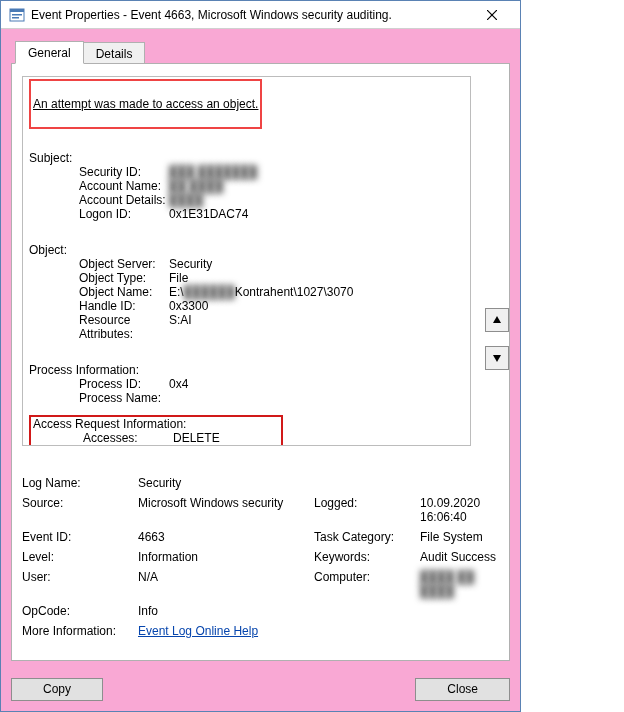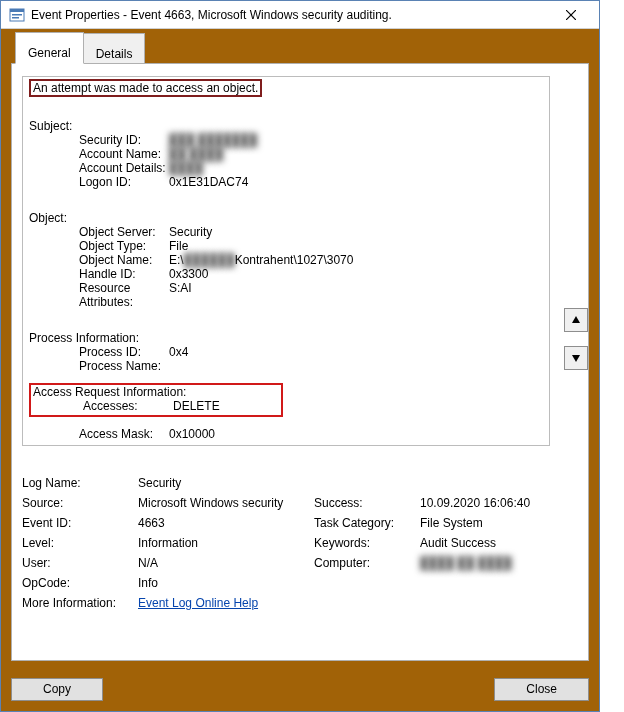--- a/index.html
+++ b/index.html
@@ -7,24 +7,24 @@
     margin: 0;
     font-family: "Segoe UI", Tahoma, sans-serif;
     font-size: 12px;
     background: #fff;
     color: #000;
     width: 624px;
     height: 712px;
     overflow: hidden;
   }
   .window {
-    width: 600px;
+    width: 521px;
     height: 712px;
     border: 1px solid #5a82b4;
-    background: #a16207;
+    background: #f9a8d4;
     display: flex;
     flex-direction: column;
   }
   .titlebar {
     height: 28px;
     background: #fff;
     border-bottom: 1px solid #d0d0d0;
     display: flex;
     align-items: center;
     padding: 0 8px;
@@ -45,21 +45,21 @@
     display:flex;
     flex-direction:column;
   }
   .tabs {
     display:flex;
     align-items:flex-end;
     height:24px;
     padding-left:4px;
   }
   .tab {
-    padding: 13px 12px 3px 12px;
+    padding: 4px 12px 3px 12px;
     border:1px solid #b0b0b0;
     border-bottom:none;
     background:#f0f0f0;
     margin-right:-1px;
     font-size:12px;
     cursor:pointer;
     position:relative;
     top:1px;
   }
   .tab.active {
@@ -79,23 +79,24 @@
   .descbox {
     border:1px solid #bcbcbc;
     background:#fff;
     height: 370px;
     overflow:auto;
     padding:2px 6px 6px 6px;
     position:relative;
     margin-right:28px;
   }
   .highlight-red {
-    border:2px solid #7f1d1d;
+    border:2px solid #ef4444;
     display:inline-block;
-    padding:0 2px;
+    padding:16px 2px;
+    text-decoration:underline;
   }
   .section-hdr { margin-top:22px; }
   .kvrow { display:flex; }
   .kvrow .k { width:140px; padding-left:50px;}
   .kvrow .v { flex:1; }
   .blur {
     color: transparent;
     text-shadow: 0 0 6px rgba(100,100,100,0.9);
     user-select:none;
   }
@@ -263,21 +264,21 @@
             </svg>
         </div>
       </div>
 
       <div class="meta">
         <div class="lbl">Log Name:</div>
         <div style="grid-column:2 / span 3;">Security</div>
 
         <div class="lbl">Source:</div>
         <div>Microsoft Windows security</div>
-        <div class="lbl">Success:</div>
+        <div class="lbl">Logged:</div>
         <div>10.09.2020 16:06:40</div>
 
         <div class="lbl">Event ID:</div>
         <div>4663</div>
         <div class="lbl">Task Category:</div>
         <div>File System</div>
 
         <div class="lbl">Level:</div>
         <div>Information</div>
         <div class="lbl">Keywords:</div>

